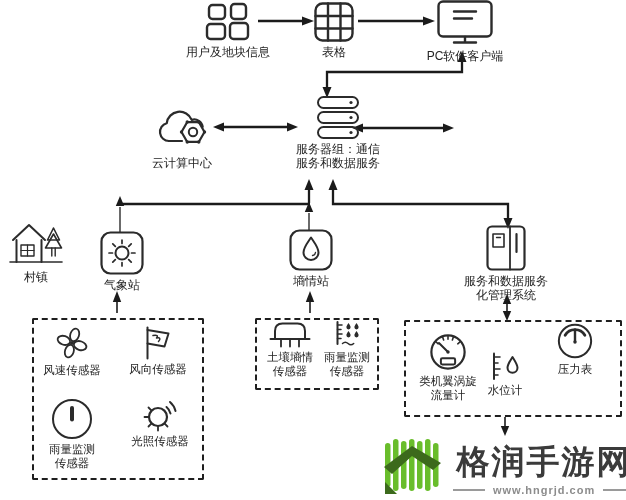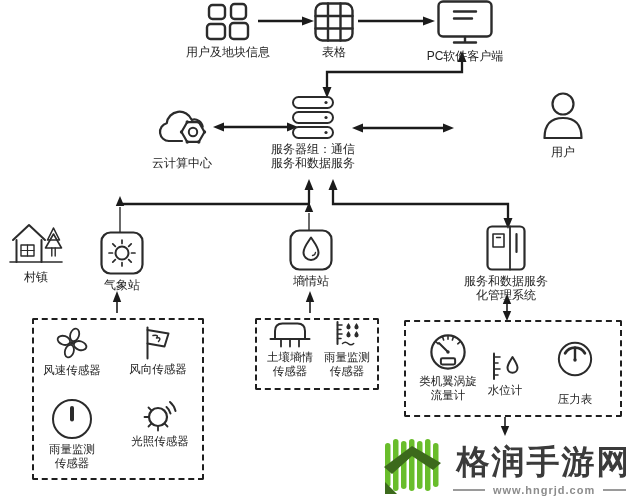--- a/index.html
+++ b/index.html
@@ -127,49 +127,40 @@
           <circle cx="34.25" cy="40.96" r="1.7"></circle>
         <circle cx="28.5" cy="31" r="1.7"></circle>
           <circle cx="34.25" cy="21.04" r="1.7"></circle>
           <circle cx="45.75" cy="21.04" r="1.7"></circle>
       </g>
       <circle cx="40" cy="31" r="4.2" class="stroke" style="stroke-width:2"></circle>
     </svg>
     <div class="lbl">云计算中心</div>
   </div>
 
-  <div class="node" style="left:254px;top:96px;width:118px;justify-content:flex-end;">
+  <div class="node" style="left:279px;top:96px;width:118px;justify-content:flex-end;">
     <svg class="icon" width="42" height="43" viewBox="0 0 42 43">
       <g class="stroke" style="stroke-width:2">
         <rect x="1" y="1" width="40" height="11" rx="5.5"></rect>
         <rect x="1" y="16" width="40" height="11" rx="5.5"></rect>
         <rect x="1" y="31" width="40" height="11" rx="5.5"></rect>
       </g>
       <g class="fillshape">
         <circle cx="34" cy="6.5" r="1.6"></circle>
           <circle cx="34" cy="21.5" r="1.6"></circle>
           <circle cx="34" cy="36.5" r="1.6"></circle>
       </g>
     </svg>
     <div class="lbl">
       <span style="display:block">服务器组：通信</span>
       <span style="display:block">服务和数据服务</span>
     </div>
   </div>
 
 
-  <div class="node" style="left:540px;top:92px;width:46px;">
-    <svg class="icon" width="42" height="47" viewBox="0 0 42 47">
-      <g class="stroke" style="stroke-width:2.2">
-        <circle cx="21" cy="12" r="10.5"></circle>
-        <path d="M2.5 46 C2.5 30 11 26 21 26 C31 26 39.5 30 39.5 46 Z"></path>
-      </g>
-    </svg>
-    <div class="lbl" style="margin-top:6px;">用户</div>
-  </div>
 
   <div class="node" style="left:5px;top:219px;width:62px;">
     <svg class="icon" width="56" height="48" viewBox="0 0 56 48">
       <g class="stroke" style="stroke-width:2">
         <path d="M5 21 L21 6 L37 21"></path>
         <path d="M8.5 21 V43 M33.5 21 V43"></path>
         <rect x="13" y="26" width="13" height="11" style="stroke-width:1.4"></rect>
         <path d="M19.5 26 V37 M13 31.5 H26" style="stroke-width:1.2"></path>
         <path d="M45.5 9 L39.5 21 H51.5 Z" style="stroke-width:1.6"></path>
         <path d="M45.5 15 L37.5 29 H53.5 Z" style="stroke-width:1.6"></path>
@@ -323,21 +314,21 @@
     <svg class="icon" width="36" height="30" viewBox="0 0 36 30">
       <g class="stroke">
         <path d="M7 2.5 V28" style="stroke-width:2"></path>
         <path d="M7 6 H13 M7 12 H11 M7 18 H13 M7 24 H11" style="stroke-width:1.6"></path>
         <path d="M25.5 6 C22.5 10.8 20.5 13.5 20.5 16.8 A5 5 0 0 0 30.5 16.8 C30.5 13.5 28.5 10.8 25.5 6 Z" style="stroke-width:2"></path>
       </g>
     </svg>
     <div class="lbl sm">水位计</div>
   </div>
 
-  <div class="node" style="left:550px;top:340px;width:50px;gap:12px;">
+  <div class="node" style="left:550px;top:322px;width:50px;">
     <svg class="icon" width="40" height="38" viewBox="0 0 42 40">
       <g class="stroke">
         <circle cx="21" cy="20" r="17" style="stroke-width:2"></circle>
         <path d="M10.6 14 A12 12 0 0 1 31.4 14" style="stroke-width:2.8"></path>
         <path d="M21 20.5 V8" style="stroke-width:2.4"></path>
       </g>
       <circle cx="21" cy="21" r="1.8" class="fillshape"></circle>
     </svg>
     <div class="lbl sm">压力表</div>
   </div>

